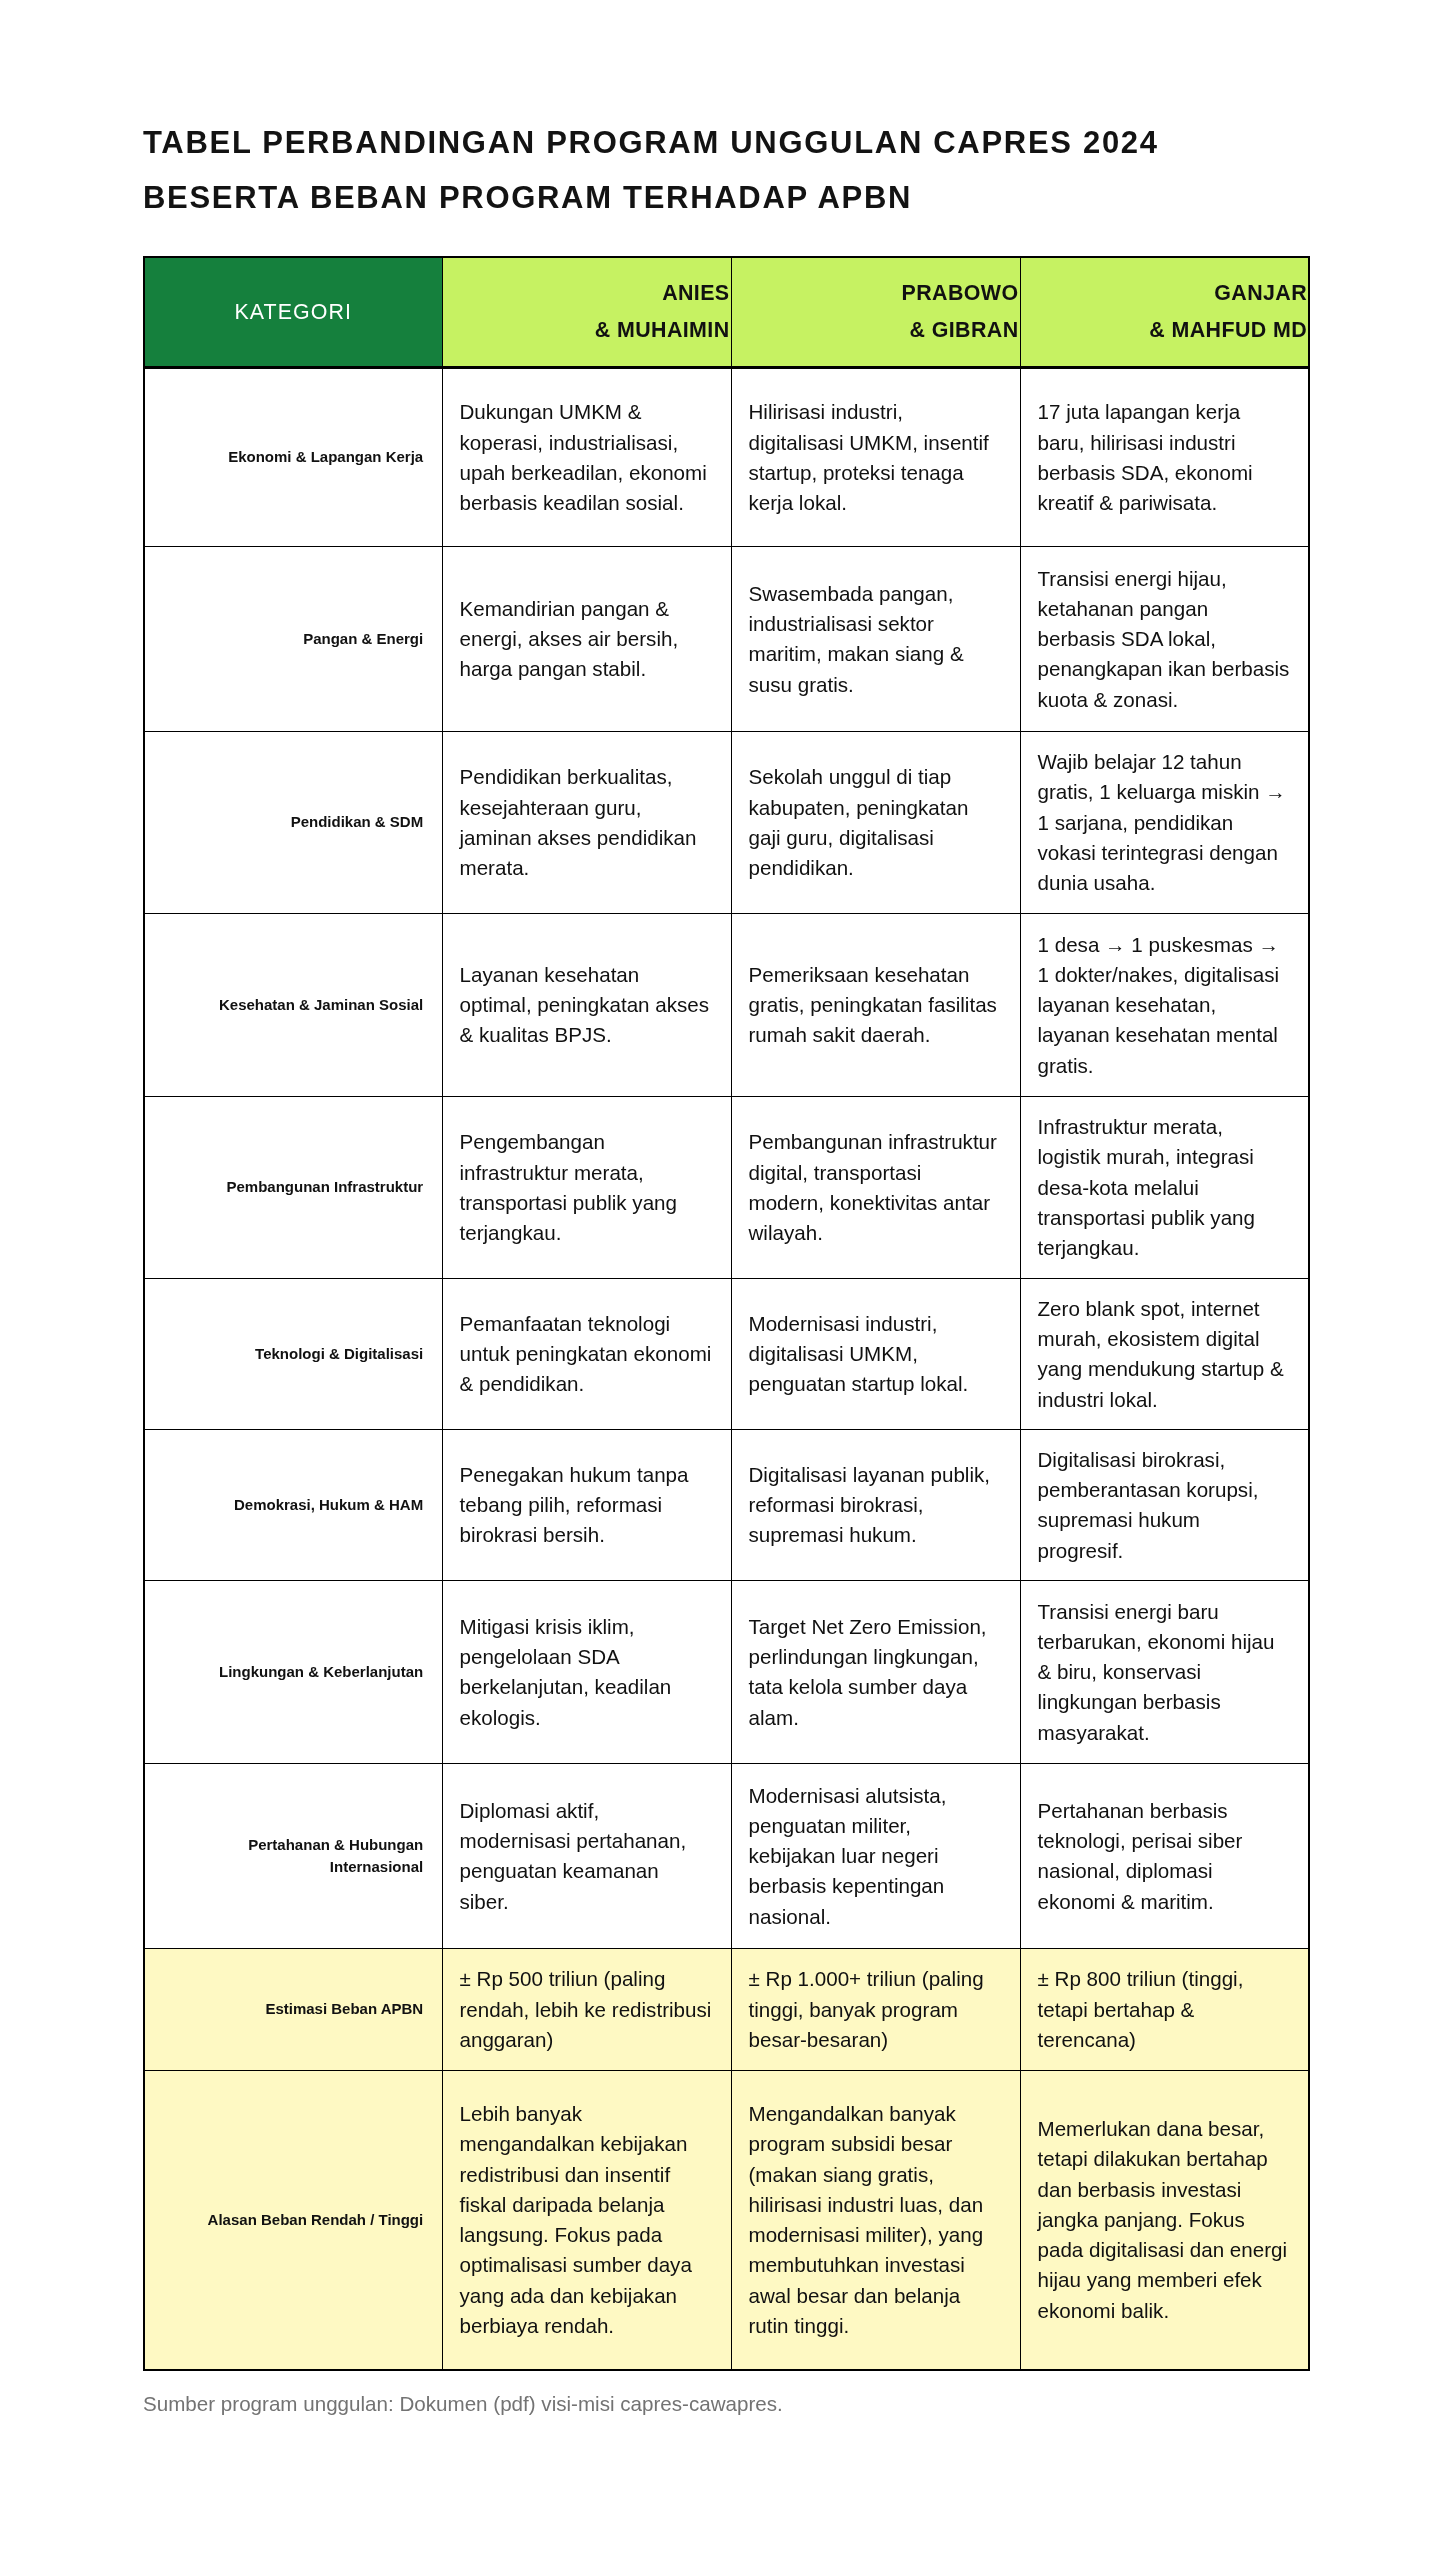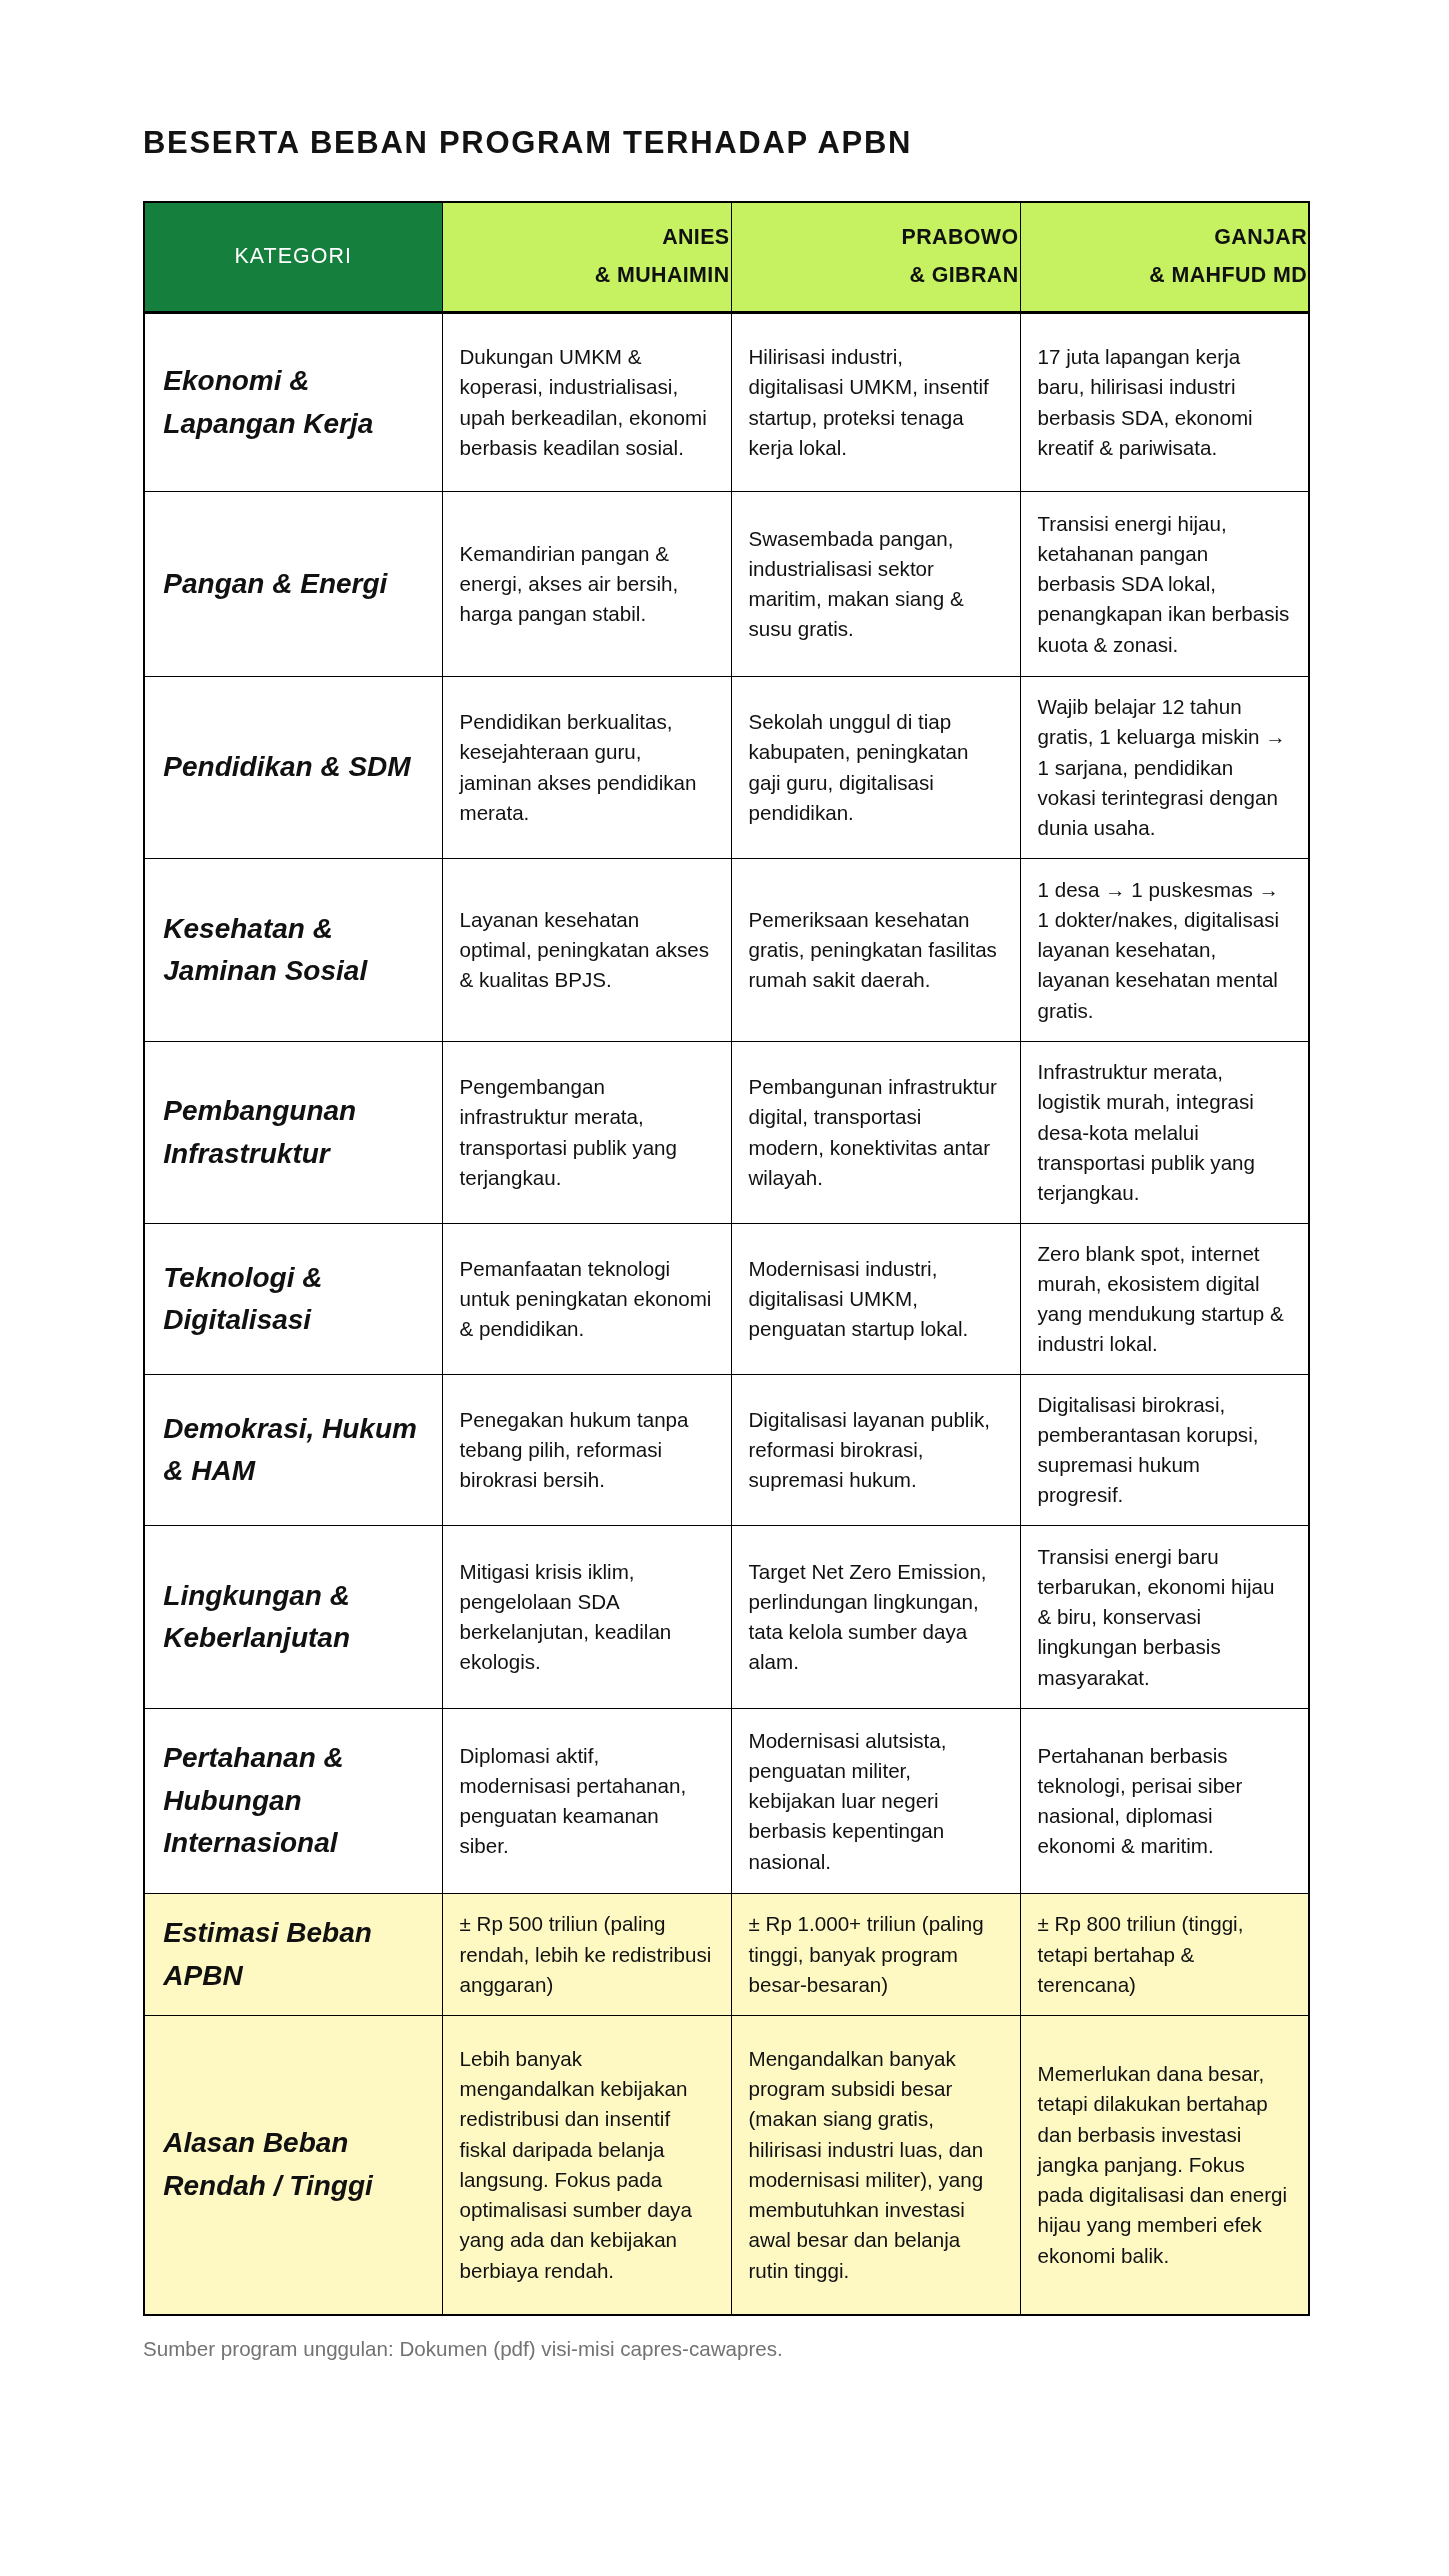--- a/index.html
+++ b/index.html
@@ -62,46 +62,46 @@
     background: #c6f262;
     color: #111111;
     font-size: 21.4px;
     font-weight: 700;
     letter-spacing: 0.4px;
     text-align: right;
     line-height: 1.75;
   }
   th.cand .hline { display: block; }
   td.cat {
-    font-size: 28px;
+    font-size: 15px;
     font-weight: 700;
     padding: 7.6px 18.3px;
     line-height: 1.52;
-    text-align: left;
-    font-style: italic;
+    text-align: right;
   }
   td.val {
     font-size: 20.6px;
     padding: 7.6px 17px;
     line-height: 1.47;
     text-align: left;
   }
   tr.shaded td { background: #fef9c3; }
   .footer-note {
     margin-top: 21.4px;
     font-size: 20.6px;
     color: #737373;
   }
 </style>
 </head>
 <body>
 
 <div class="page">
 
   <h1 class="title">
+    <span class="tline">TABEL PERBANDINGAN PROGRAM UNGGULAN CAPRES 2024</span>
     <span class="tline">BESERTA BEBAN PROGRAM TERHADAP APBN</span>
   </h1>
 
 
   <table class="cmp">
     <colgroup>
       <col class="c-kat">
       <col class="c-cand">
       <col class="c-cand">
       <col class="c-cand">

